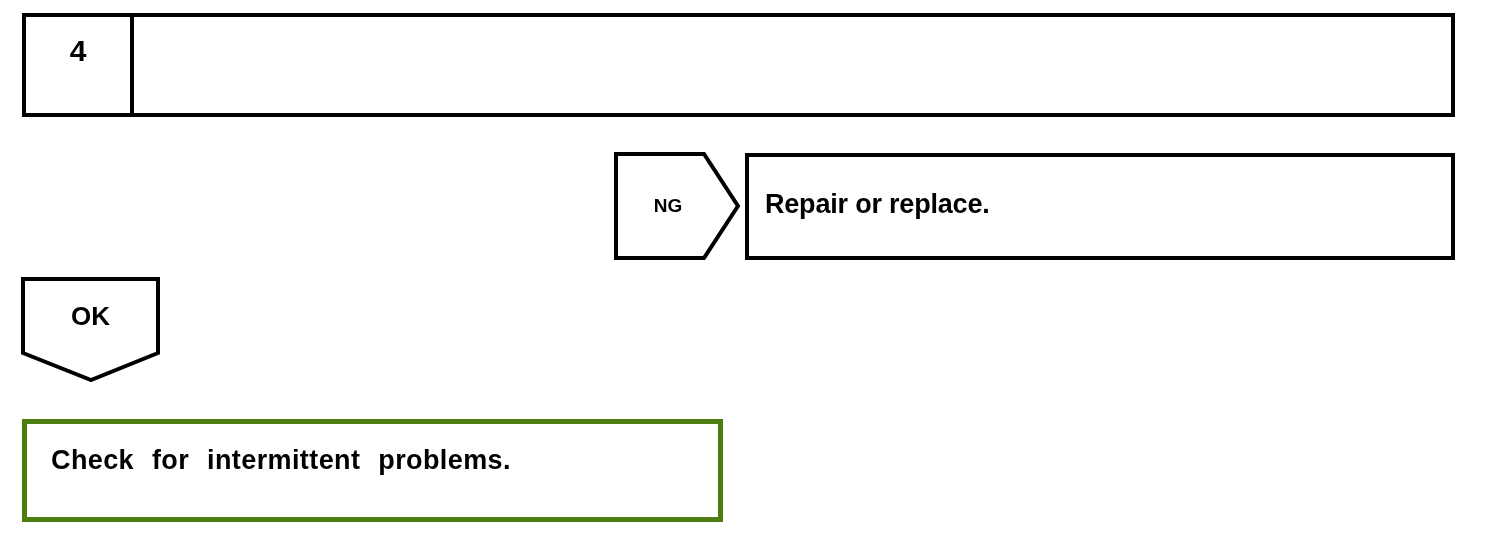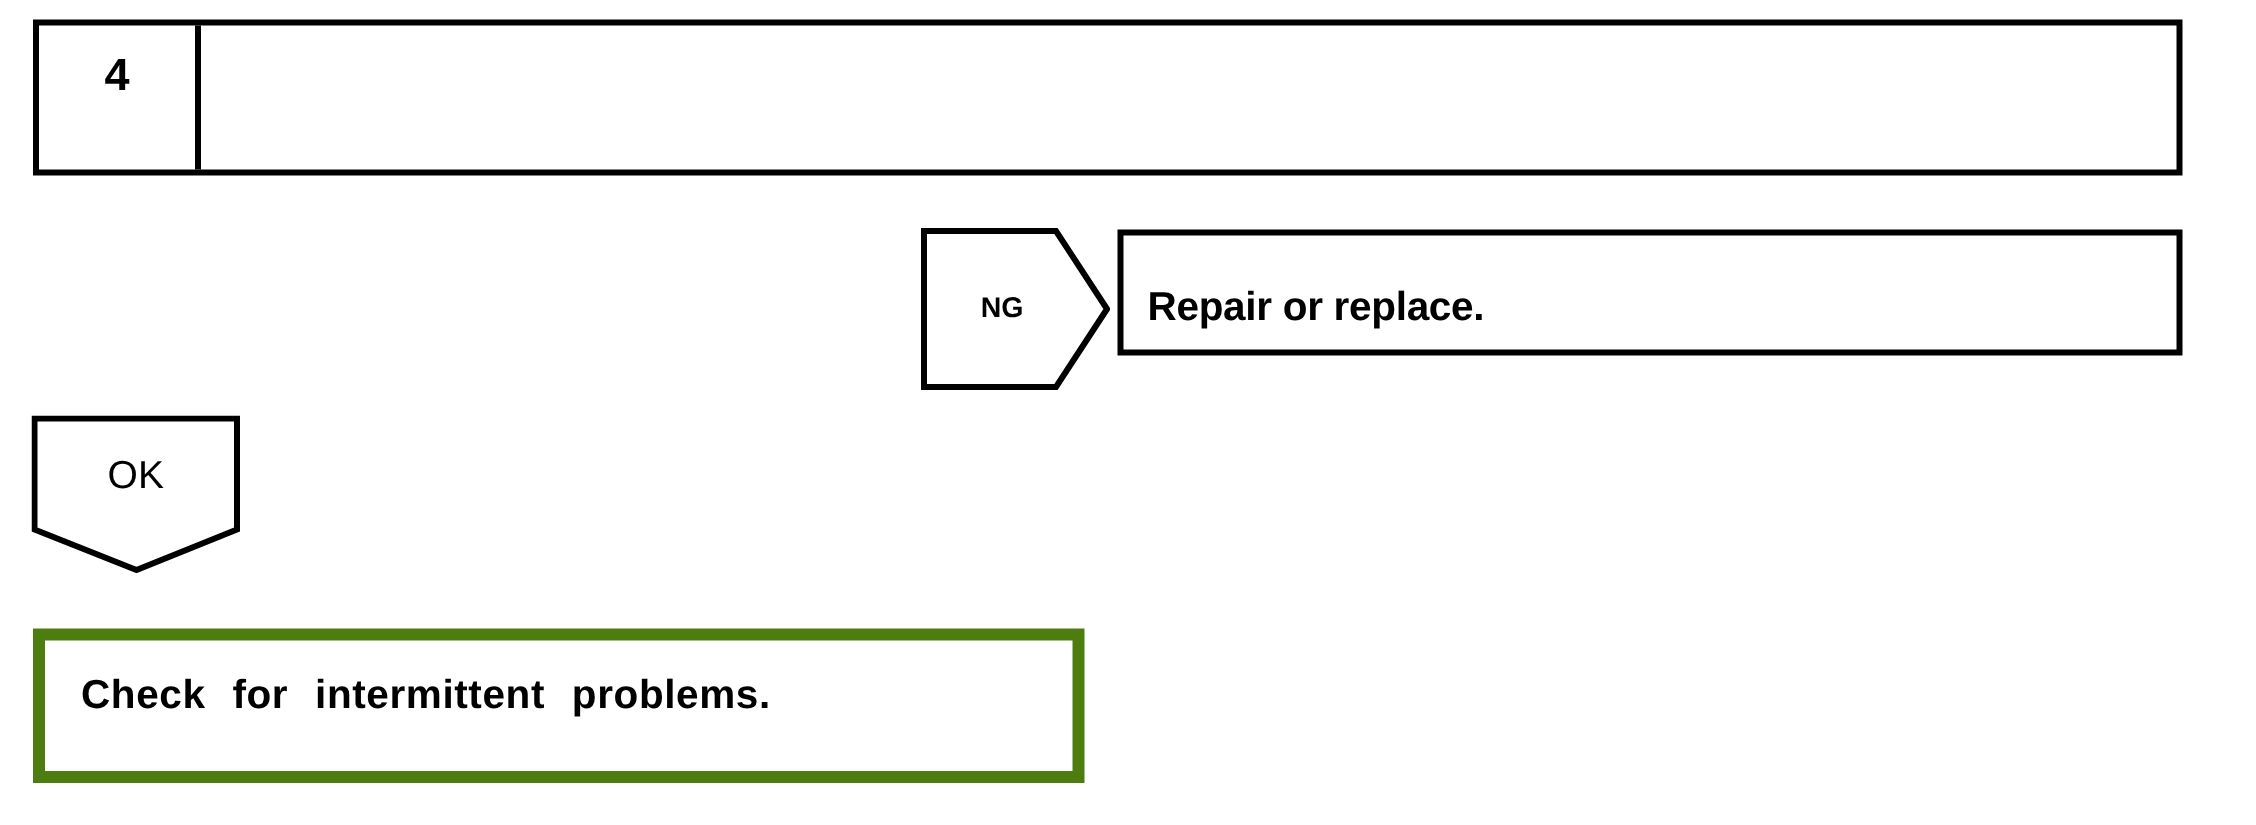--- a/index.html
+++ b/index.html
@@ -87,21 +87,21 @@
     font-size: 19px;
     font-weight: bold;
     letter-spacing: 0px;
   }
 
   .repair-box {
     position: absolute;
     left: 745px;
     top: 153px;
     width: 710px;
-    height: 84px;
+    height: 107px;
     box-sizing: border-box;
     border: 4px solid #000000;
     background: #ffffff;
   }
   .repair-text {
     position: absolute;
     left: 16px;
     top: 34px;
     font-size: 27px;
     font-weight: bold;
@@ -126,33 +126,33 @@
   .ok-label {
     position: absolute;
     left: 21px;
     top: 277px;
     width: 139px;
     height: 78px;
     display: flex;
     align-items: center;
     justify-content: center;
     font-size: 26px;
-    font-weight: normal;
+    font-weight: bold;
     letter-spacing: 0px;
   }
 
   
   .final-box {
     position: absolute;
     left: 22px;
     top: 419px;
     width: 701px;
     height: 103px;
     box-sizing: border-box;
-    border: 8px solid #4d7c0f;
+    border: 5px solid #4d7c0f;
     background: #ffffff;
   }
   .final-text {
     position: absolute;
     left: 24px;
     top: 23px;
     font-size: 27px;
     font-weight: bold;
     line-height: 1;
     white-space: nowrap;

